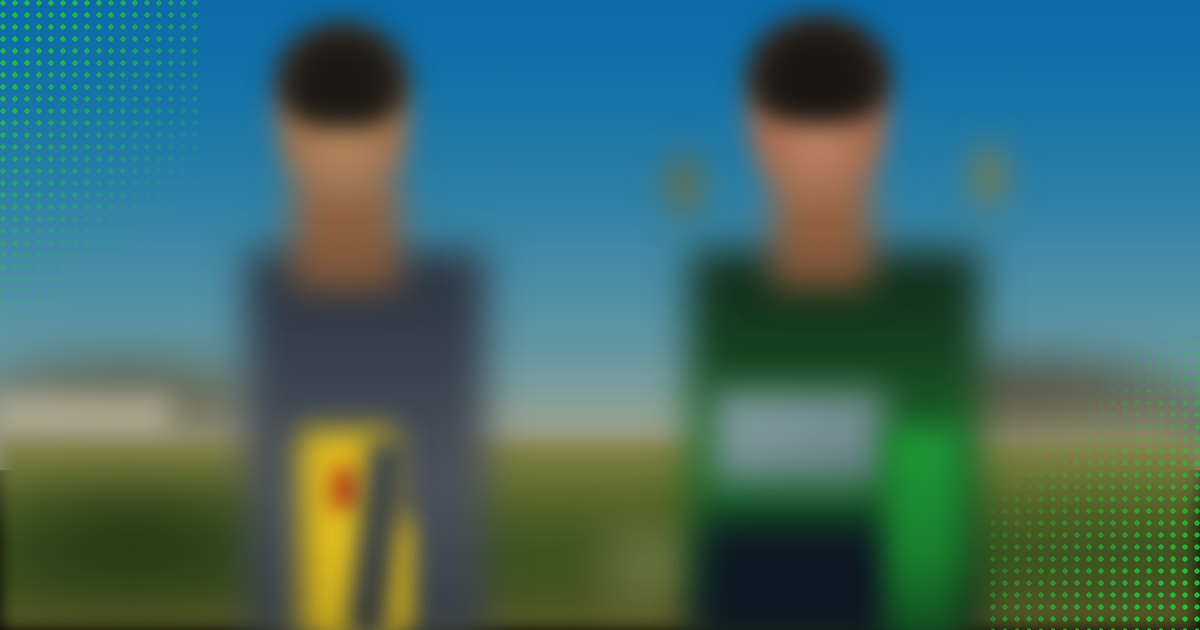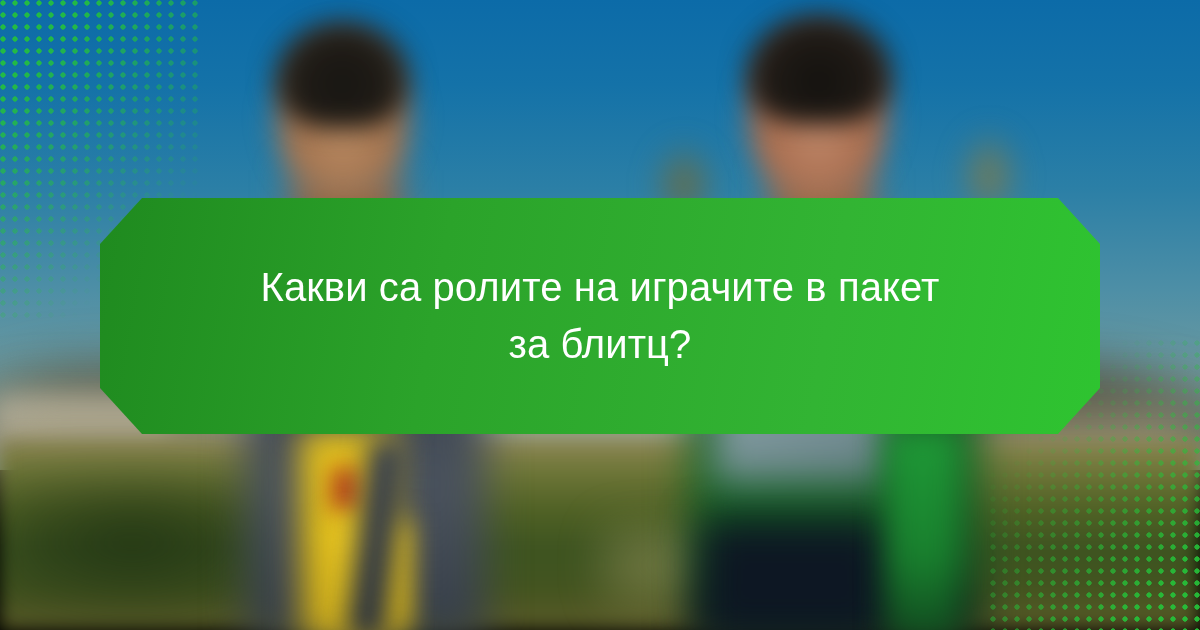--- a/index.html
+++ b/index.html
@@ -268,17 +268,14 @@
     <div class="figure fig-r-shoulder"></div>
     <div class="figure fig-r-green"></div>
     <div class="figure fig-r-neck"></div>
     <div class="figure fig-r-head"></div>
     <div class="figure fig-r-hair"></div>
   </div>
 
   <div class="dots dots-tl"></div>
   <div class="dots dots-br"></div>
 
-  <div class="banner">
-    <h1 class="banner-title">Какви са ролите на играчите в пакет за блитц?</h1>
-  </div>
 
 </div>
 
 </body></html>

